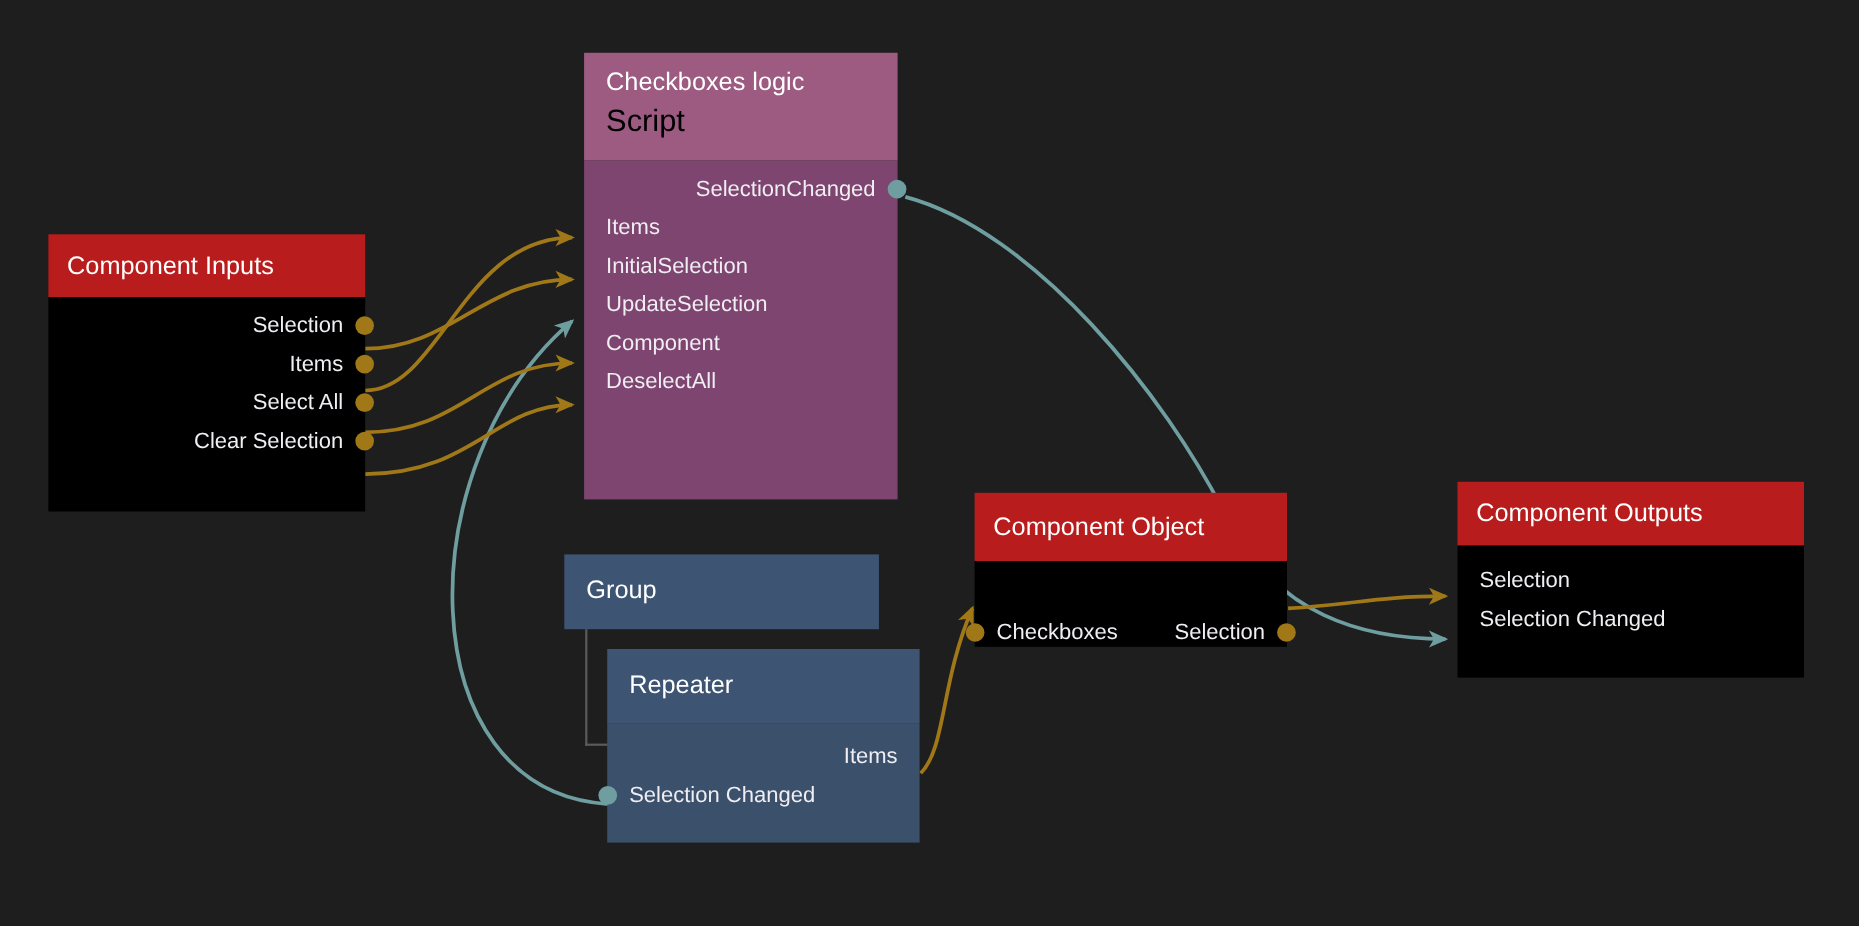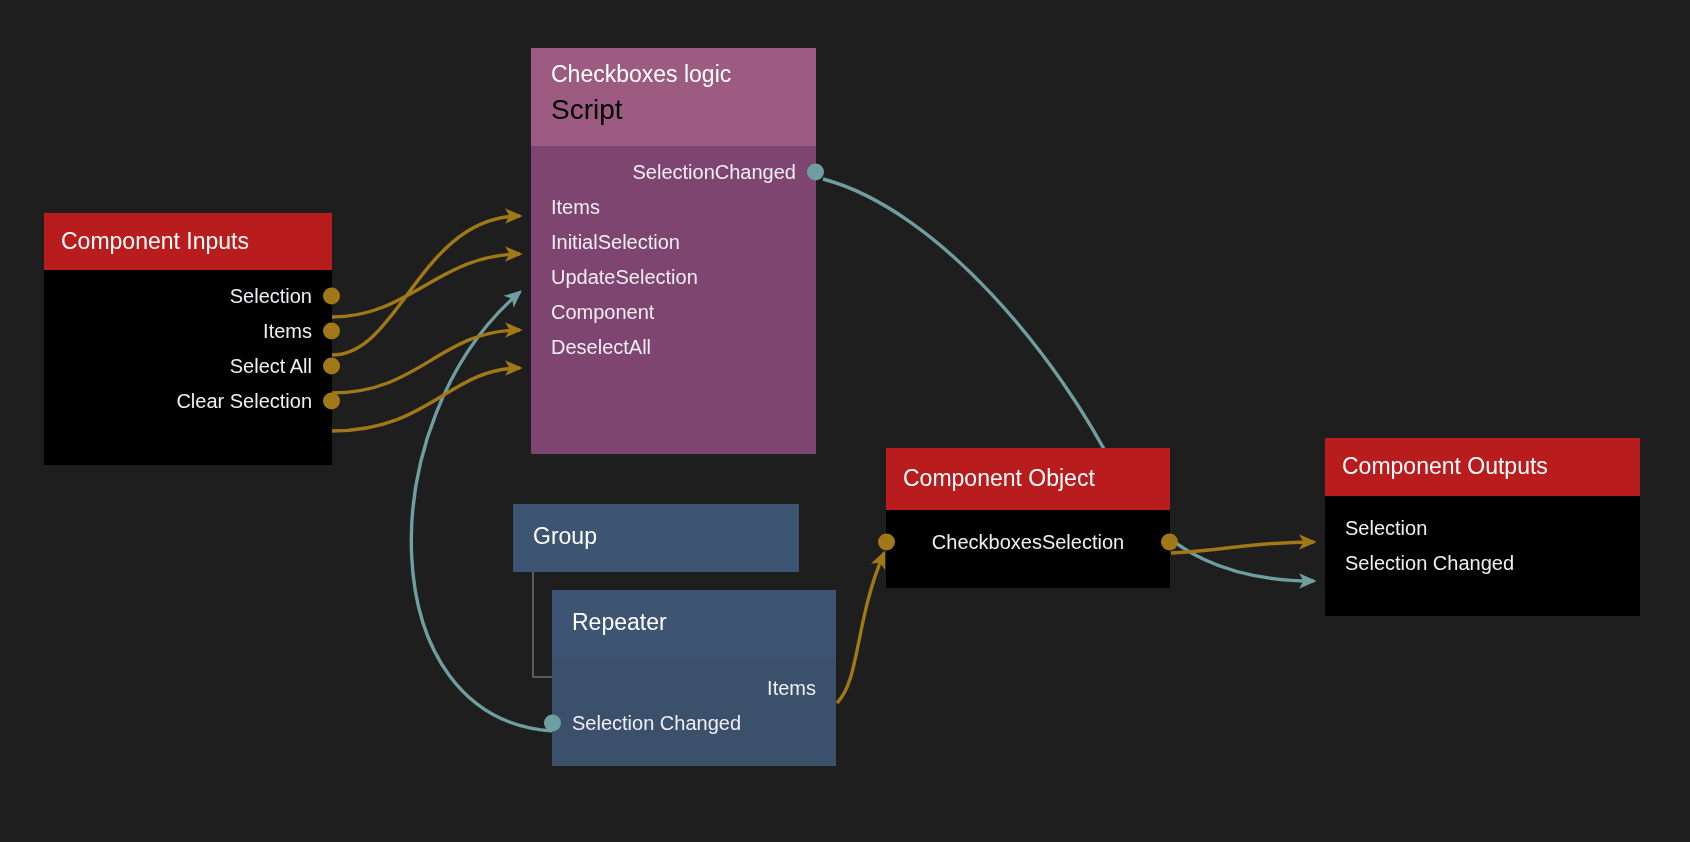--- a/index.html
+++ b/index.html
@@ -69,23 +69,24 @@
   .port-row.out {
     justify-content: flex-end;
     padding-right: 20px;
     margin-left: 28px;
   }
   .port-row.in {
     justify-content: flex-start;
     padding-left: 20px;
   }
   .port-row.both {
-    justify-content: center;
+    justify-content: space-between;
     padding-left: 20px;
     padding-right: 20px;
+    margin-top: 33px;
   }
   .port-dot {
     position: absolute;
     width: 17px;
     height: 17px;
     border-radius: 50%;
     top: 50%;
     transform: translateY(-50%);
   }
   .port-dot.right { right: -8px; }

